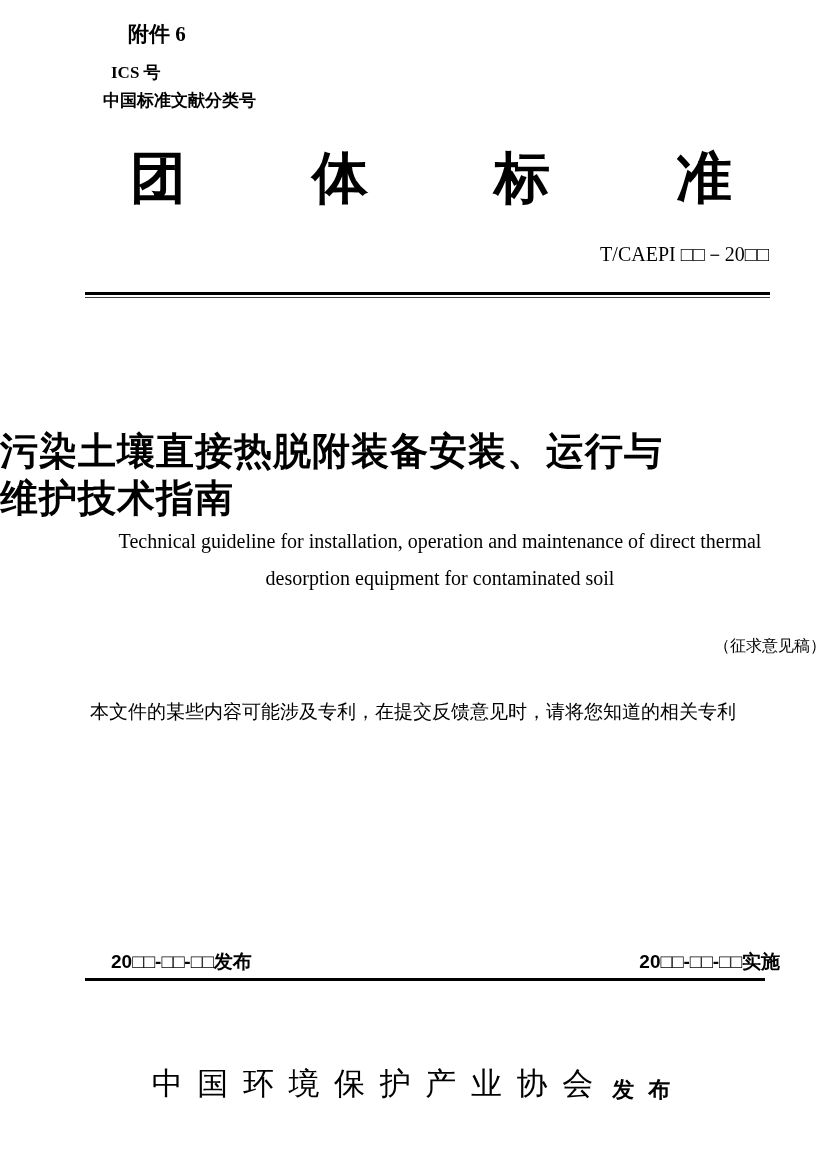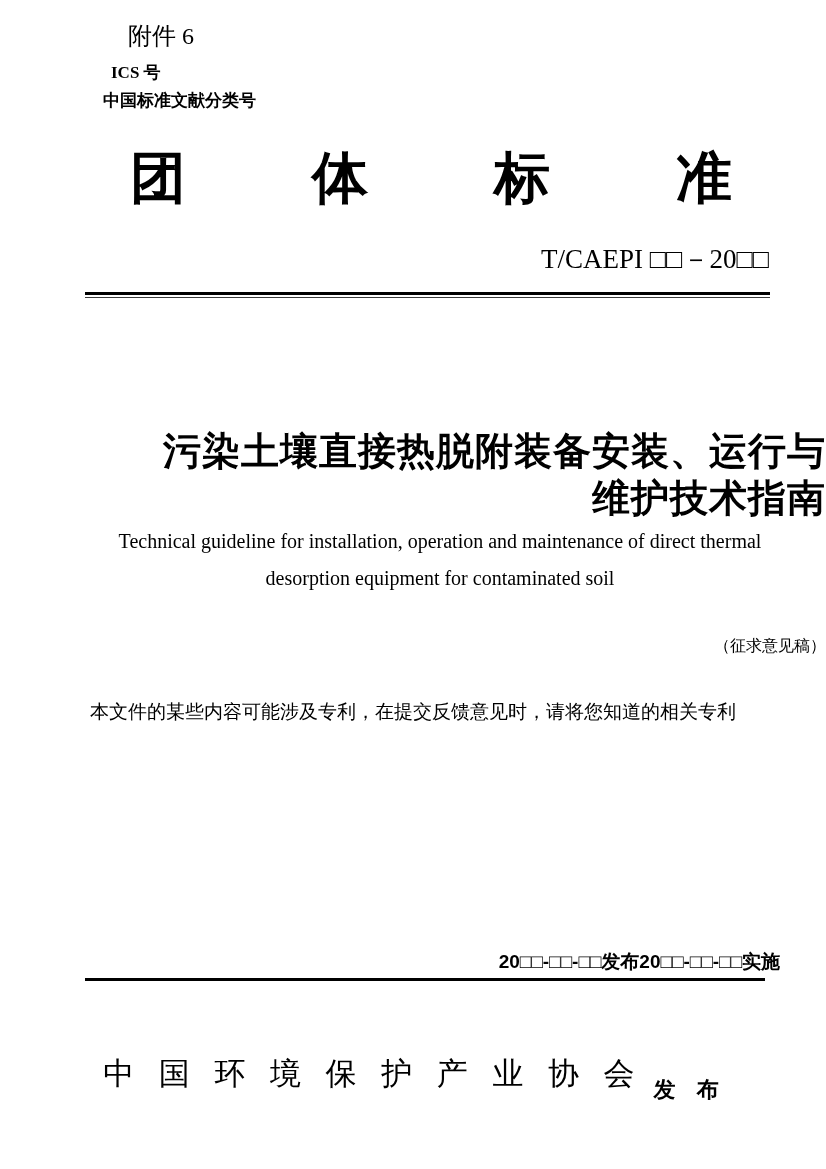--- a/index.html
+++ b/index.html
@@ -9,52 +9,52 @@
     position: relative;
     width: 826px;
     height: 1169px;
     background: #ffffff;
     color: #000000;
     overflow: hidden;
     margin: 0 auto;
   }
   .attachment {
     position: absolute; left: 128px; top: 20px;
-    font-size: 24px; font-family: "Liberation Serif", serif;
+    font-size: 21px; font-family: "Liberation Serif", serif; font-weight: bold;
   }
   .ics {
     position: absolute; left: 103px; top: 61px;
     font-size: 17px; font-weight: 600;
     font-family: "Liberation Serif", serif;
     margin-left: 8px;
   }
   .ccs {
     position: absolute; left: 103px; top: 89px;
     font-size: 17px; font-weight: 600;
     font-family: "Liberation Sans", sans-serif;
   }
   .std-type {
     position: absolute; left: 130px; top: 150px; width: 602px;
     display: flex; justify-content: space-between;
     font-size: 56px; line-height: 1; font-weight: bold;
     font-family: "Liberation Sans", sans-serif;
   }
   .std-no {
     position: absolute; right: 57px; top: 241px;
-    font-size: 27px; font-family: "Liberation Serif", serif;
+    font-size: 20px; font-family: "Liberation Serif", serif;
   }
   .rule-top {
     position: absolute; left: 85px; top: 292px; width: 685px;
     height: 6px;
     border-top: 3px solid #000;
     border-bottom: 1px solid #3a3a3a;
   }
   .title-cn {
     position: absolute; left: 0; top: 428px; width: 100%;
-    text-align: right;
+    text-align: left;
     font-size: 38px; line-height: 47px; font-weight: bold;
     font-family: "Liberation Sans", sans-serif;
     letter-spacing: 1px;
   }
   .title-en {
     position: absolute; left: 0; top: 523px; width: 100%;
     text-align: center;
     font-size: 20px; line-height: 37px;
     font-family: "Liberation Serif", serif;
     margin-left: 27px;
@@ -65,34 +65,34 @@
     font-size: 16px;
     font-family: "Liberation Serif", serif;
   }
   .patent-notice {
     position: absolute; left: 0; top: 695px; width: 100%;
     text-align: center;
     font-size: 19px; line-height: 33px;
     font-family: "Liberation Serif", serif;
   }
   .dates-row {
-    position: absolute; left: 93px; right: 46px; top: 949px;
-    display: flex; justify-content: flex-end;
+    position: absolute; left: 111px; right: 46px; top: 949px;
+    display: flex; justify-content: space-between;
     font-size: 19px; font-weight: 600;
     font-family: "Liberation Sans", sans-serif;
   }
   .rule-bottom {
     position: absolute; left: 85px; top: 978px; width: 680px;
     height: 3px; background: #000;
   }
   .publisher-row {
     position: absolute; left: 0; top: 1053px; width: 100%;
-    display: flex; justify-content: center; align-items: flex-start;
+    display: flex; justify-content: center; align-items: flex-end;
     gap: 16px;
-    font-family: Liberation Mono, monospace;
+    font-family: Liberation Sans, sans-serif;
   }
   .publisher-name {
     font-size: 31px; font-weight: 500; letter-spacing: 3px;
     white-space: pre;
   }
   .publisher-label {
     font-size: 22px; font-weight: 600; letter-spacing: 4px;
     white-space: pre;
     margin-top: 22px;
   }

